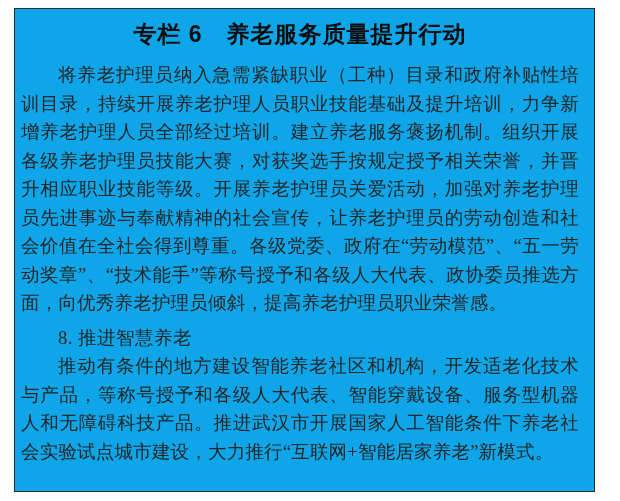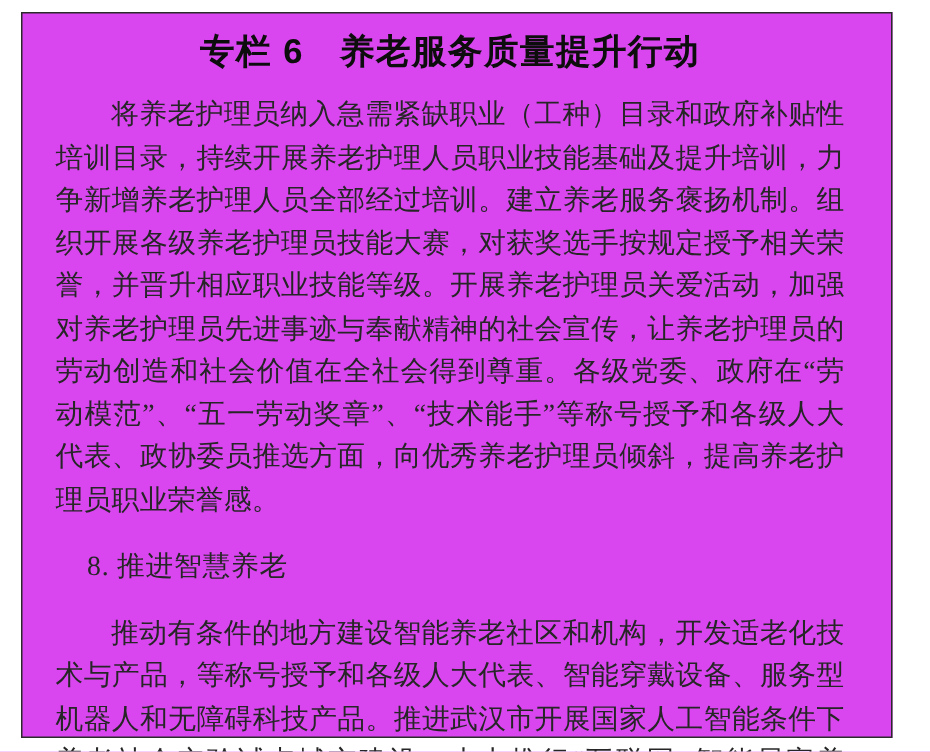--- a/index.html
+++ b/index.html
@@ -15,21 +15,21 @@
     font-family: "Liberation Serif", serif;
   }
   .panel {
     position: absolute;
     left: 14px;
     top: 8px;
     width: 581px;
     height: 484px;
     box-sizing: border-box;
     border: 1px solid #2b2b2b;
-    background: #d946ef;
+    background: #0ea5e9;
     padding: 10px 15px 0 6px;
   }
   .panel-title {
     text-align: center;
     font-family: "Liberation Sans", sans-serif;
     font-weight: bold;
     font-size: 23px;
     line-height: 26px;
     letter-spacing: 1px;
     color: #0d0d0d;
@@ -42,21 +42,21 @@
     color: #262626;
     padding-left: 37px;
     letter-spacing: 0.5px;
   }
   .section-body {
     font-size: 18.5px;
     line-height: 28.5px;
     color: #262626;
     text-align: justify;
     text-indent: 2em;
-    margin: 16px;
+    margin: 0;
     letter-spacing: 0.2px;
   }
   .section-2 .section-heading {
     margin-top: 6px;
   }
 </style>
 </head>
 <body>
 
 <div class="panel">

